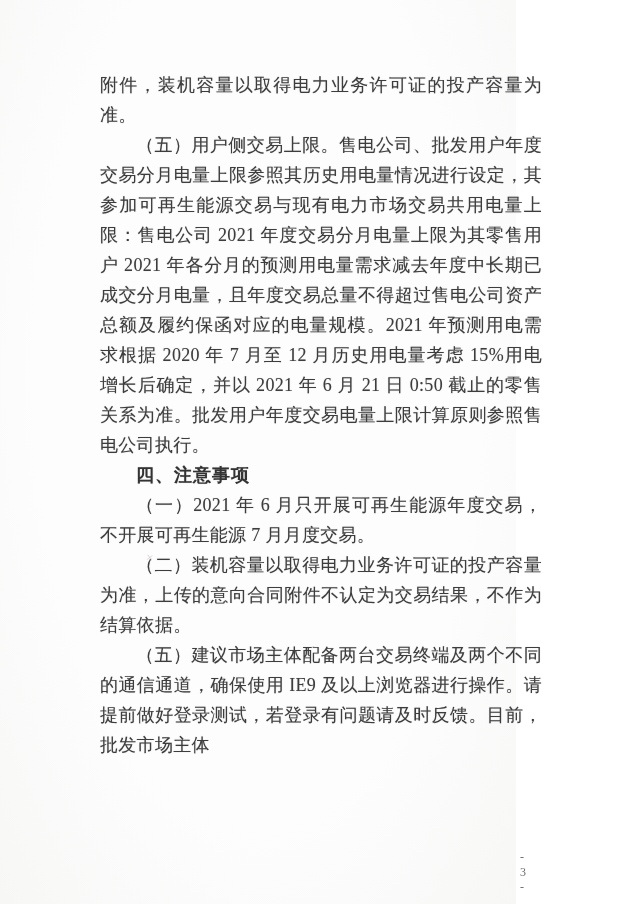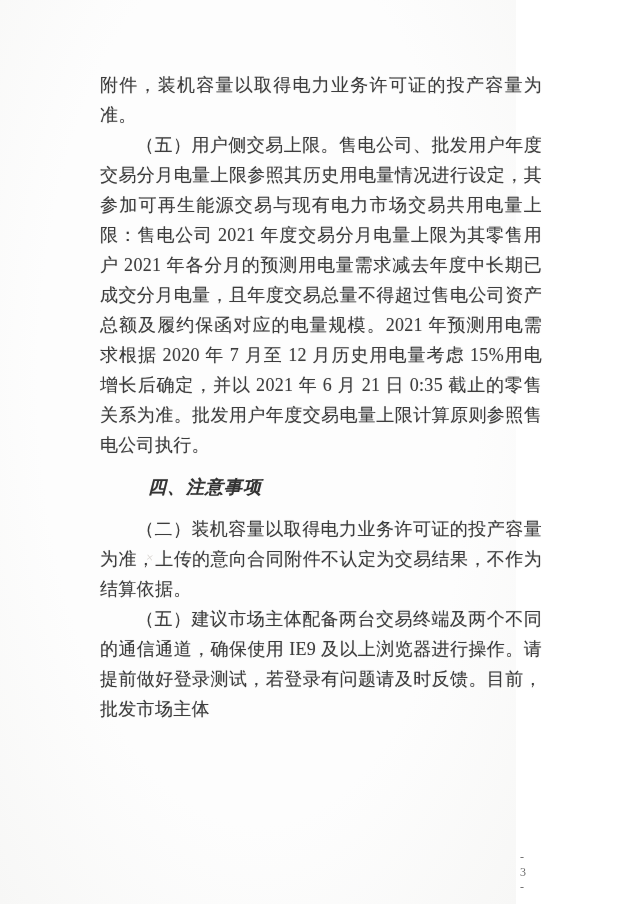--- a/index.html
+++ b/index.html
@@ -33,27 +33,26 @@
   }
   .para {
     margin: 0;
     text-indent: 2em;
   }
   .para-flush {
     margin: 0;
     text-indent: 0;
   }
   .heading {
-    margin: 12px;
+    margin: 0;
     text-indent: 2em;
     font-weight: bold;
     color: #333333;
     font-family: "Liberation Sans", sans-serif;
     letter-spacing: 1px;
-    font-style: italic;
   }
   .page-number {
     position: absolute;
     top: 850px;
     left: 520px;
     font-size: 12px;
     color: #6b6b6b;
     letter-spacing: 2px;
   }
   .scan-artifact {
@@ -69,24 +68,25 @@
   }
 </style>
 </head>
 <body>
 
 <div class="page">
 
   <div class="content">
     <p class="para-flush">附件，装机容量以取得电力业务许可证的投产容量为准。</p>
 
-    <p class="para">（五）用户侧交易上限。售电公司、批发用户年度交易分月电量上限参照其历史用电量情况进行设定，其参加可再生能源交易与现有电力市场交易共用电量上限：售电公司 2021 年度交易分月电量上限为其零售用户 2021 年各分月的预测用电量需求减去年度中长期已成交分月电量，且年度交易总量不得超过售电公司资产总额及履约保函对应的电量规模。2021 年预测用电需求根据 2020 年 7 月至 12 月历史用电量考虑 15%用电增长后确定，并以 2021 年 6 月 21 日 0:35 截止的零售关系为准。批发用户年度交易电量上限计算原则参照售电公司执行。</p>
+    <p class="para">（五）用户侧交易上限。售电公司、批发用户年度交易分月电量上限参照其历史用电量情况进行设定，其参加可再生能源交易与现有电力市场交易共用电量上限：售电公司 2021 年度交易分月电量上限为其零售用户 2021 年各分月的预测用电量需求减去年度中长期已成交分月电量，且年度交易总量不得超过售电公司资产总额及履约保函对应的电量规模。2021 年预测用电需求根据 2020 年 7 月至 12 月历史用电量考虑 15%用电增长后确定，并以 2021 年 6 月 21 日 0:50 截止的零售关系为准。批发用户年度交易电量上限计算原则参照售电公司执行。</p>
 
     <p class="heading">四、注意事项</p>
 
+    <p class="para">（一）2021 年 6 月只开展可再生能源年度交易，不开展可再生能源 7 月月度交易。</p>
 
     <p class="para">（二）装机容量以取得电力业务许可证的投产容量为准，上传的意向合同附件不认定为交易结果，不作为结算依据。</p>
 
 
 
     <p class="para">（五）建议市场主体配备两台交易终端及两个不同的通信通道，确保使用 IE9 及以上浏览器进行操作。请提前做好登录测试，若登录有问题请及时反馈。目前，批发市场主体</p>
   </div>
 
   <div class="scan-artifact">×</div>
 

